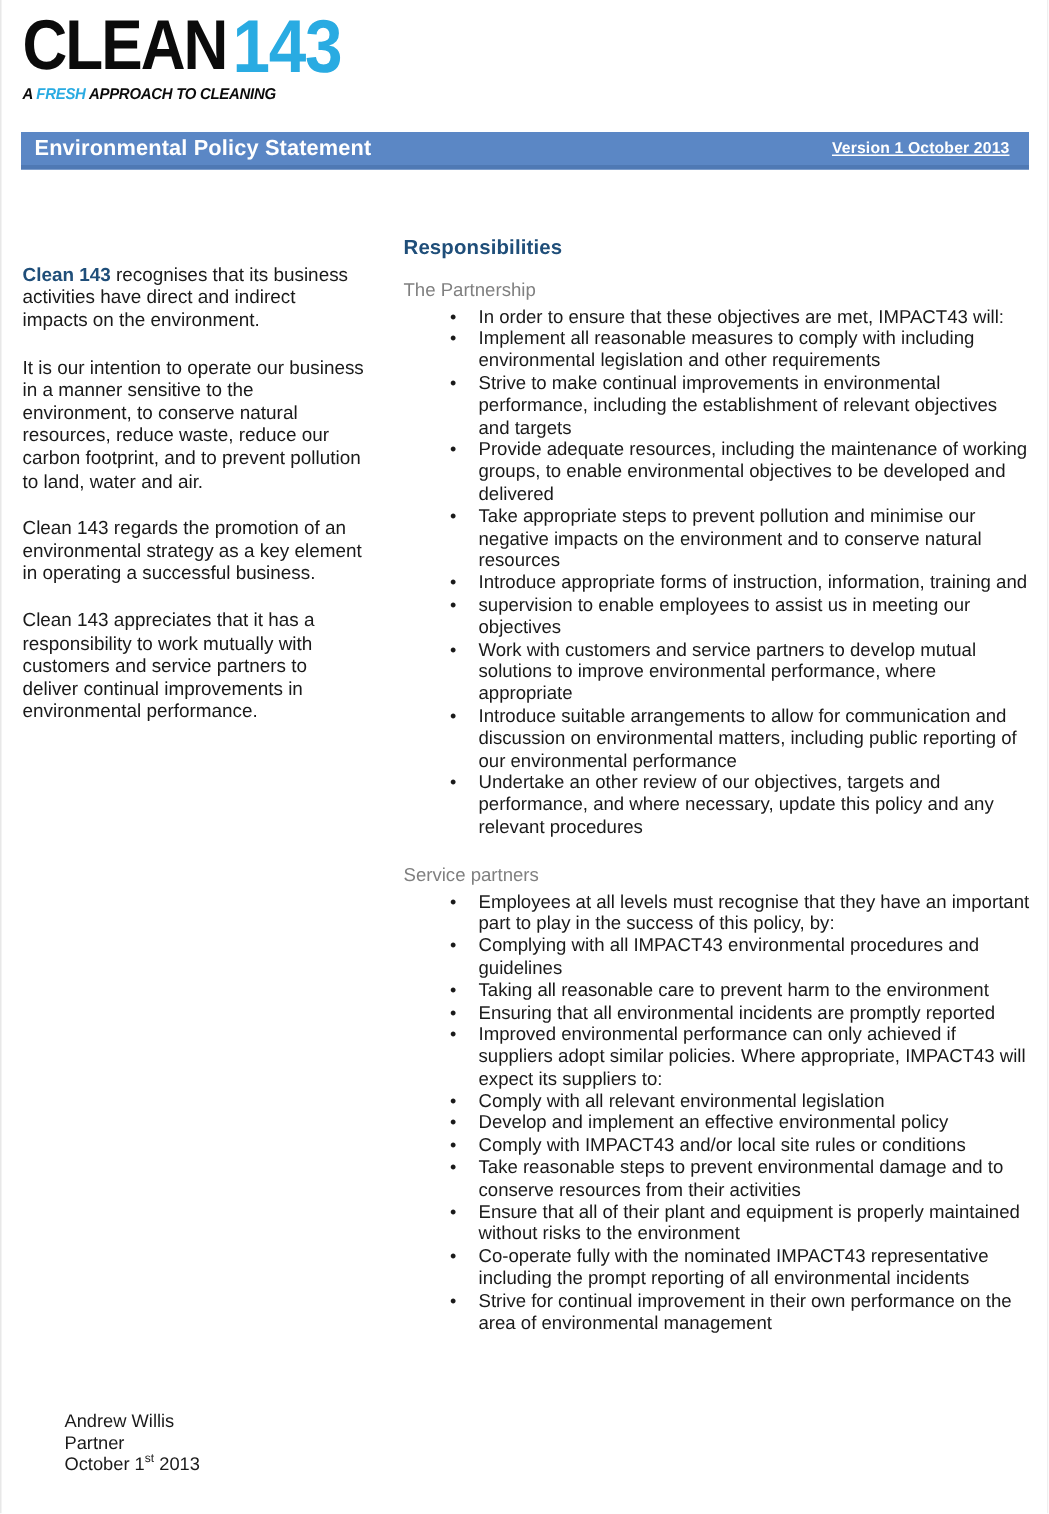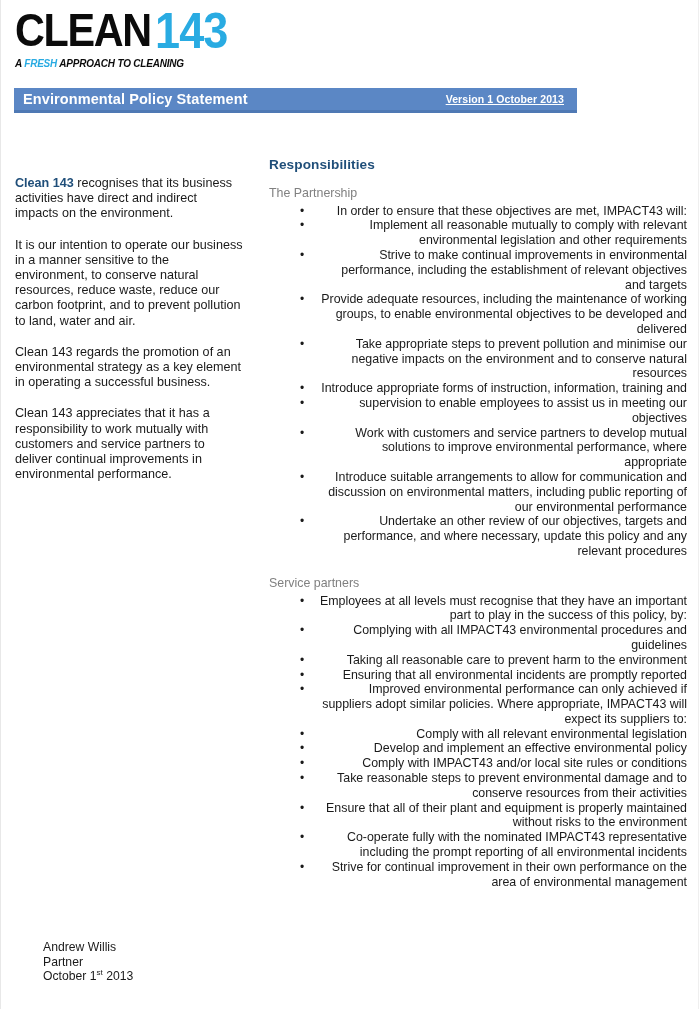--- a/index.html
+++ b/index.html
@@ -67,21 +67,21 @@
     transform-origin: left top;
     white-space: nowrap;
   }
   .logo-tagline .hl { color: #29abe2; }
 
   
   .banner {
     position: absolute;
     left: 13px;
     top: 88px;
-    width: 563px;
+    width: 672px;
     height: 25px;
     background: #5b87c5;
     border-bottom: 3px solid #4f79b4;
     box-sizing: border-box;
     display: flex;
     align-items: center;
     justify-content: space-between;
     padding: 0 13px 0 9px;
   }
   .banner-title {
@@ -135,21 +135,20 @@
     font-size: 12.4px;
     margin: 0 0 3px 0;
   }
   .sub-label.spaced { margin-top: 17px; }
   .sub-label.spaced2 { margin-top: 15px; }
 
   ul.bullets {
     list-style: none;
     margin: 0;
     padding: 0;
-    text-align: right;
   }
   ul.bullets li {
     position: relative;
     padding-left: 50px;
     margin: 0 0 0 0;
     line-height: 14.8px;
   }
   ul.bullets li::before {
     content: "\2022";
     position: absolute;
@@ -202,21 +201,21 @@
     <p>Clean 143 regards the promotion of an environmental strategy as a key element in operating a successful business.</p>
     <p>Clean 143 appreciates that it has a responsibility to work mutually with customers and service partners to deliver continual  improvements in environmental performance.</p>
   </div>
 
   <div class="col-right">
     <div class="resp-heading">Responsibilities</div>
 
     <div class="sub-label">The Partnership</div>
     <ul class="bullets bullets-partnership">
       <li>In order to ensure that these objectives are met, IMPACT43 will:</li>
-      <li>Implement all reasonable mutually to comply with relevant environmental legislation and other requirements</li>
+      <li>Implement all reasonable measures to comply with including environmental legislation and other requirements</li>
       <li>Strive to make continual improvements in environmental performance, including the establishment of relevant objectives and targets</li>
       <li>Provide adequate resources, including the maintenance of working groups, to enable environmental objectives to be developed and delivered</li>
       <li>Take appropriate steps to prevent pollution and minimise our negative impacts on the environment and to conserve natural resources</li>
       <li>Introduce appropriate forms of instruction, information, training and</li>
       <li>supervision to enable employees to assist us in meeting our objectives</li>
       <li>Work with customers and service partners to develop mutual solutions to improve environmental performance, where appropriate</li>
       <li>Introduce suitable arrangements to allow for communication and discussion on environmental matters, including public reporting of our environmental performance</li>
       <li>Undertake an other review of our objectives, targets and performance, and where necessary, update this policy and any relevant procedures</li>
     </ul>
 

